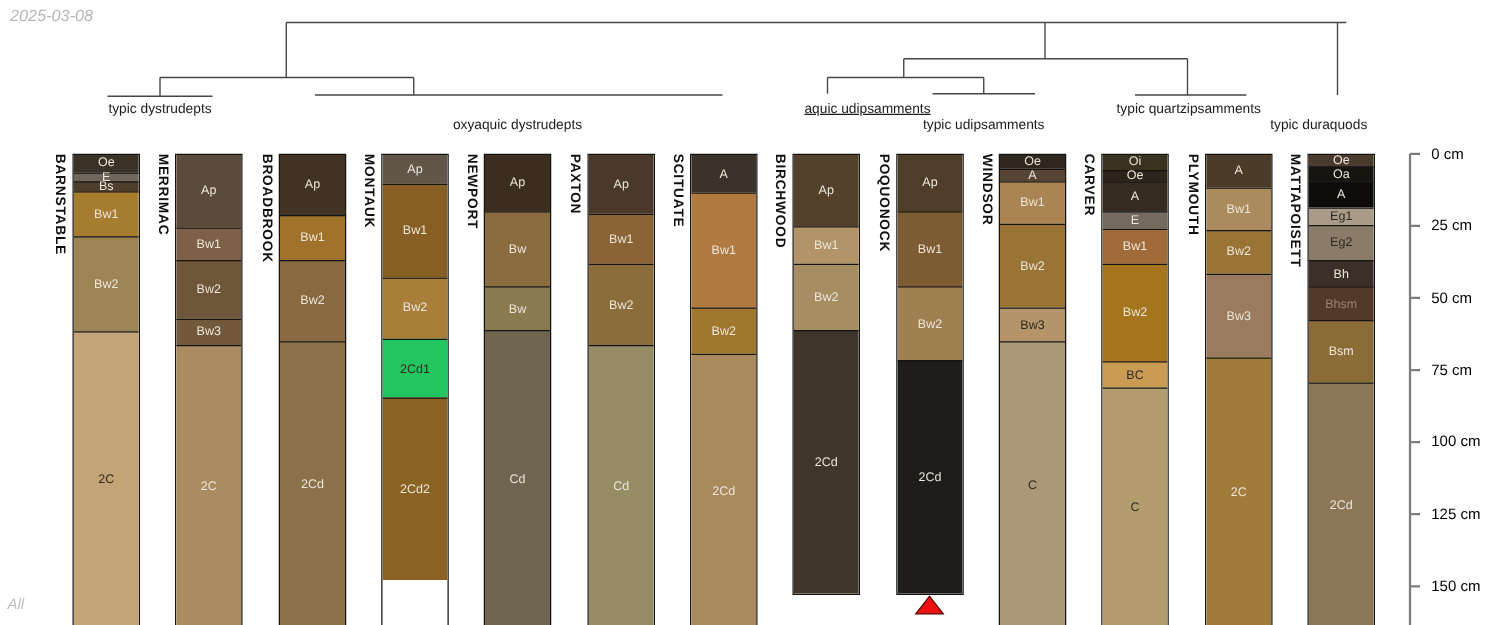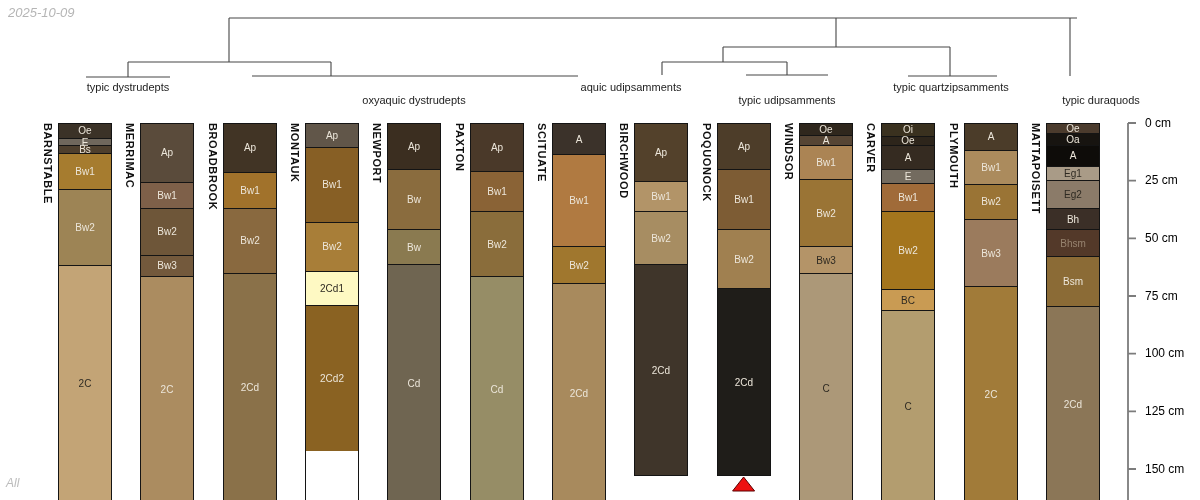--- a/index.html
+++ b/index.html
@@ -33,36 +33,36 @@
     font-size:10px;border-top:1px solid #141414;overflow:visible;
   }
   .hz.first{border-top:none;}
   .tick-label{
     position:absolute;font-size:12px;color:#000;white-space:nowrap;
   }
 </style>
 </head>
 <body>
 
-<div class="date-label">2025-10-09</div>
+<div class="date-label">2025-03-08</div>
 <div class="footer-label">All</div>
 
 <svg class="overlay" id="overlay" width="1200" height="500">
     <path d="M229 18L1077 18M229 18L229 62M128 62L331 62M128 62L128 77M86 77L170 77M331 62L331 76M252 76L578 76M836 18L836 47M723 47L950 47M723 47L723 62M662 62L787 62M662 62L662 75M787 62L787 75M746 75L828 75M950 47L950 76M908 76L997 76M1070 18L1070 76" fill="none" stroke="#464646" stroke-width="1.1"></path>
     <path d="M1128 123L1128 500M1128 123.0L1136 123.0M1128 180.7L1136 180.7M1128 238.3L1136 238.3M1128 296.0L1136 296.0M1128 353.7L1136 353.7M1128 411.3L1136 411.3M1128 469.0L1136 469.0" fill="none" stroke="#7c7c7c" stroke-width="1.8"></path>
     <polygon points="732.6,491 754.6,491 743.6,477" fill="#ee1111" stroke="#5a0000" stroke-width="1"></polygon>
   </svg>
 
 <div id="group-labels">
     <div class="group-label" style="left: 128px; top: 81px;">typic dystrudepts</div>
     <div class="group-label" style="left: 414px; top: 94px;">oxyaquic dystrudepts</div>
-    <div class="group-label" style="left: 631px; top: 81px;">aquic udipsamments</div>
+    <div class="group-label" style="left: 694px; top: 81px; text-decoration: underline;">aquic udipsamments</div>
     <div class="group-label" style="left: 787px; top: 94px;">typic udipsamments</div>
     <div class="group-label" style="left: 951px; top: 81px;">typic quartzipsamments</div>
-    <div class="group-label" style="left: 1101px; top: 94px;">typic duraquods</div>
+    <div class="group-label" style="left: 1055px; top: 94px;">typic duraquods</div>
   </div>
 <div id="profiles">
     <div class="profile-name" style="left: 42px; top: 123px;">BARNSTABLE</div>
     <div class="bar" style="left: 58px; top: 123px; width: 54px; height: 378px;">
       <div class="hz first" style="height: 13.8402px; background: rgb(59, 50, 39); color: rgb(236, 230, 218);">Oe</div>
       <div class="hz" style="height: 7.61211px; background: rgb(111, 103, 92); color: rgb(236, 230, 218);">E</div>
       <div class="hz" style="height: 7.15077px; background: rgb(78, 63, 45); color: rgb(236, 230, 218);">Bs</div>
       <div class="hz" style="height: 35.9845px; background: rgb(166, 124, 47); color: rgb(236, 230, 218);">Bw1</div>
       <div class="hz" style="height: 76.1211px; background: rgb(157, 132, 85); color: rgb(236, 230, 218);">Bw2</div>
       <div class="hz" style="height: 237.59px; background: rgb(195, 164, 118); color: rgb(46, 42, 34);">2C</div>
@@ -80,21 +80,21 @@
       <div class="hz first" style="height: 47.518px; background: rgb(65, 52, 37); color: rgb(236, 230, 218);">Ap</div>
       <div class="hz" style="height: 35.9845px; background: rgb(161, 114, 43); color: rgb(236, 230, 218);">Bw1</div>
       <div class="hz" style="height: 65.0489px; background: rgb(137, 105, 63); color: rgb(236, 230, 218);">Bw2</div>
       <div class="hz" style="height: 229.747px; background: rgb(138, 113, 73); color: rgb(236, 230, 218);">2Cd</div>
     </div>
     <div class="profile-name" style="left: 289px; top: 123px;">MONTAUK</div>
     <div class="bar" style="left: 305px; top: 123px; width: 54px; height: 378px;">
       <div class="hz first" style="height: 22.6057px; background: rgb(97, 86, 73); color: rgb(236, 230, 218);">Ap</div>
       <div class="hz" style="height: 74.9677px; background: rgb(135, 95, 37); color: rgb(236, 230, 218);">Bw1</div>
       <div class="hz" style="height: 49.8247px; background: rgb(168, 126, 56); color: rgb(236, 230, 218);">Bw2</div>
-      <div class="hz" style="height: 34px; background: #fef9c3; color: rgb(46, 42, 34);">2Cd1</div>
+      <div class="hz" style="height: 47px; background: #22c55e; color: rgb(46, 42, 34);">2Cd1</div>
       <div class="hz" style="height: 145.783px; background: rgb(138, 98, 34); color: rgb(236, 230, 218);">2Cd2</div>
     </div>
     <div class="profile-name" style="left: 371px; top: 123px;">NEWPORT</div>
     <div class="bar" style="left: 387px; top: 123px; width: 54px; height: 378px;">
       <div class="hz first" style="height: 45.442px; background: rgb(59, 46, 32); color: rgb(236, 230, 218);">Ap</div>
       <div class="hz" style="height: 59.9742px; background: rgb(138, 108, 62); color: rgb(236, 230, 218);">Bw</div>
       <div class="hz" style="height: 35.0618px; background: rgb(138, 122, 80); color: rgb(236, 230, 218);">Bw</div>
       <div class="hz" style="height: 237.821px; background: rgb(111, 101, 81); color: rgb(236, 230, 218);">Cd</div>
     </div>
     <div class="profile-name" style="left: 454px; top: 123px;">PAXTON</div>

